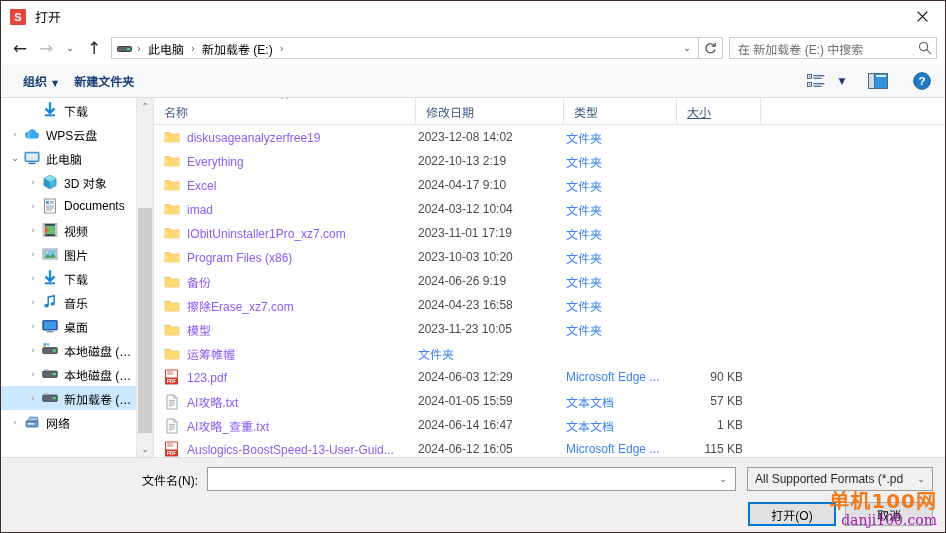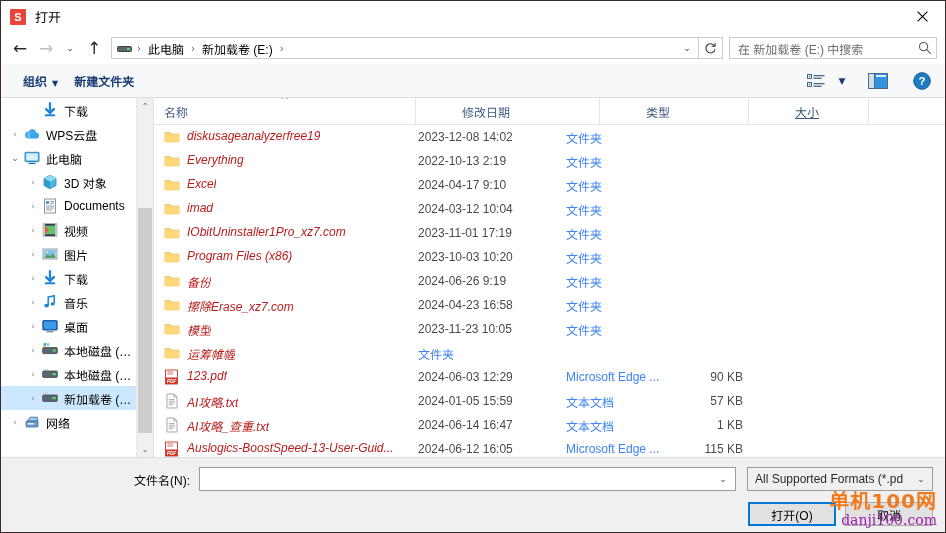--- a/index.html
+++ b/index.html
@@ -309,21 +309,20 @@
     overflow: hidden;
   }
   .fl-header {
     height: 26px;
     min-height: 26px;
     display: flex;
     align-items: stretch;
     border-bottom: 1px solid #e4e4e4;
     background: #ffffff;
     position: relative;
-    gap: 36px;
   }
   .fl-th {
     display: flex;
     align-items: center;
     font-size: 12px;
     color: #3f5c80;
     padding-left: 10px;
     border-right: 1px solid #e4e4e4;
     box-sizing: border-box;
     cursor: default;
@@ -359,24 +358,23 @@
   }
   .fl-cell {
     box-sizing: border-box;
     overflow: hidden;
     text-overflow: ellipsis;
     white-space: nowrap;
     font-size: 12px;
   }
   .cell-name {
     width: 262px; min-width: 262px;
-    display: flex; align-items: flex-start;
+    display: flex; align-items: flex-end;
     padding-left: 10px;
-    color: #b91c1c;
-    font-style: italic;
+    color: #8b5cf6;
   }
   .cell-name .fl-ic {
     width: 16px; min-width: 16px; height: 16px;
     margin-right: 7px;
     display: flex; align-items: center; justify-content: center;
   }
   .cell-name .fname { overflow: hidden; text-overflow: ellipsis; }
   .cell-date {
     width: 148px; min-width: 148px;
     color: #4a4a4a; padding-left: 2px;
@@ -393,21 +391,21 @@
   
   .bottom {
     background: #f0f0f0;
     min-height: 74px;
     position: relative;
     padding: 0;
   }
   .row-filename {
     display: flex;
     align-items: center;
-    padding: 9px 12px 0 0;
+    padding: 9px 12px 0 8px;
   }
   .fn-label {
     width: 198px;
     text-align: right;
     padding-right: 9px;
     font-size: 12px;
     color: #000;
     box-sizing: border-box;
   }
   .fn-input {

